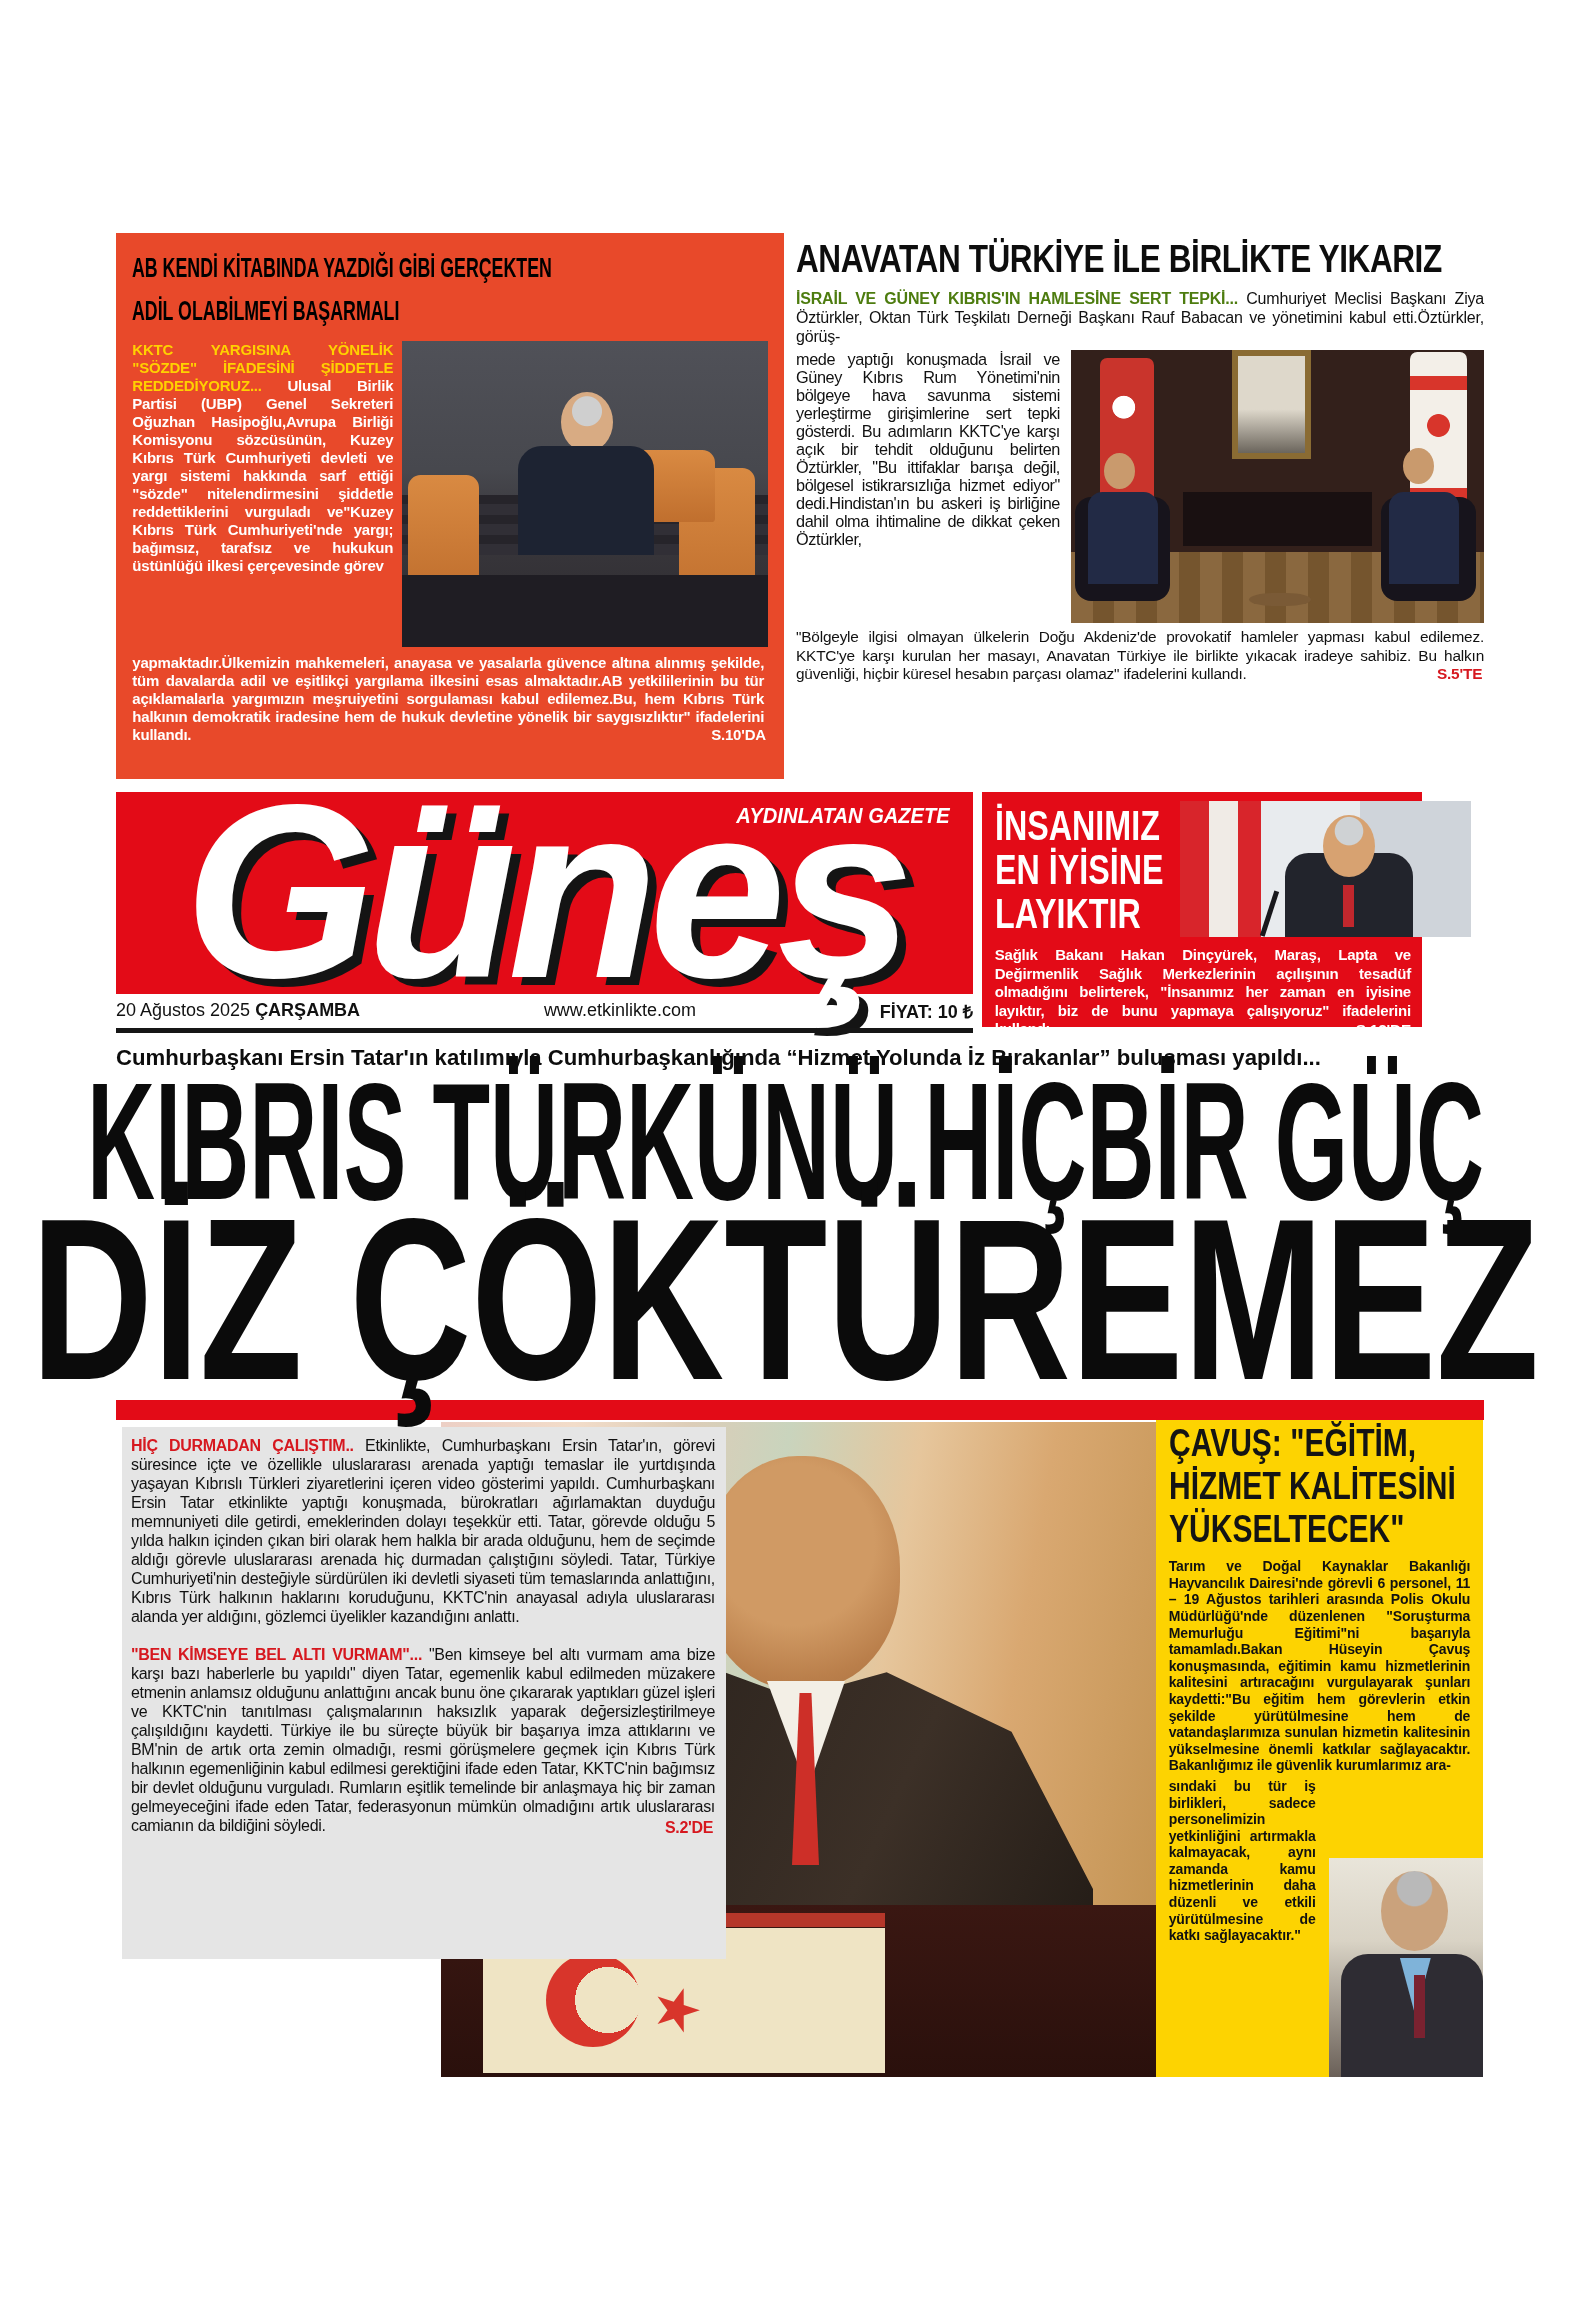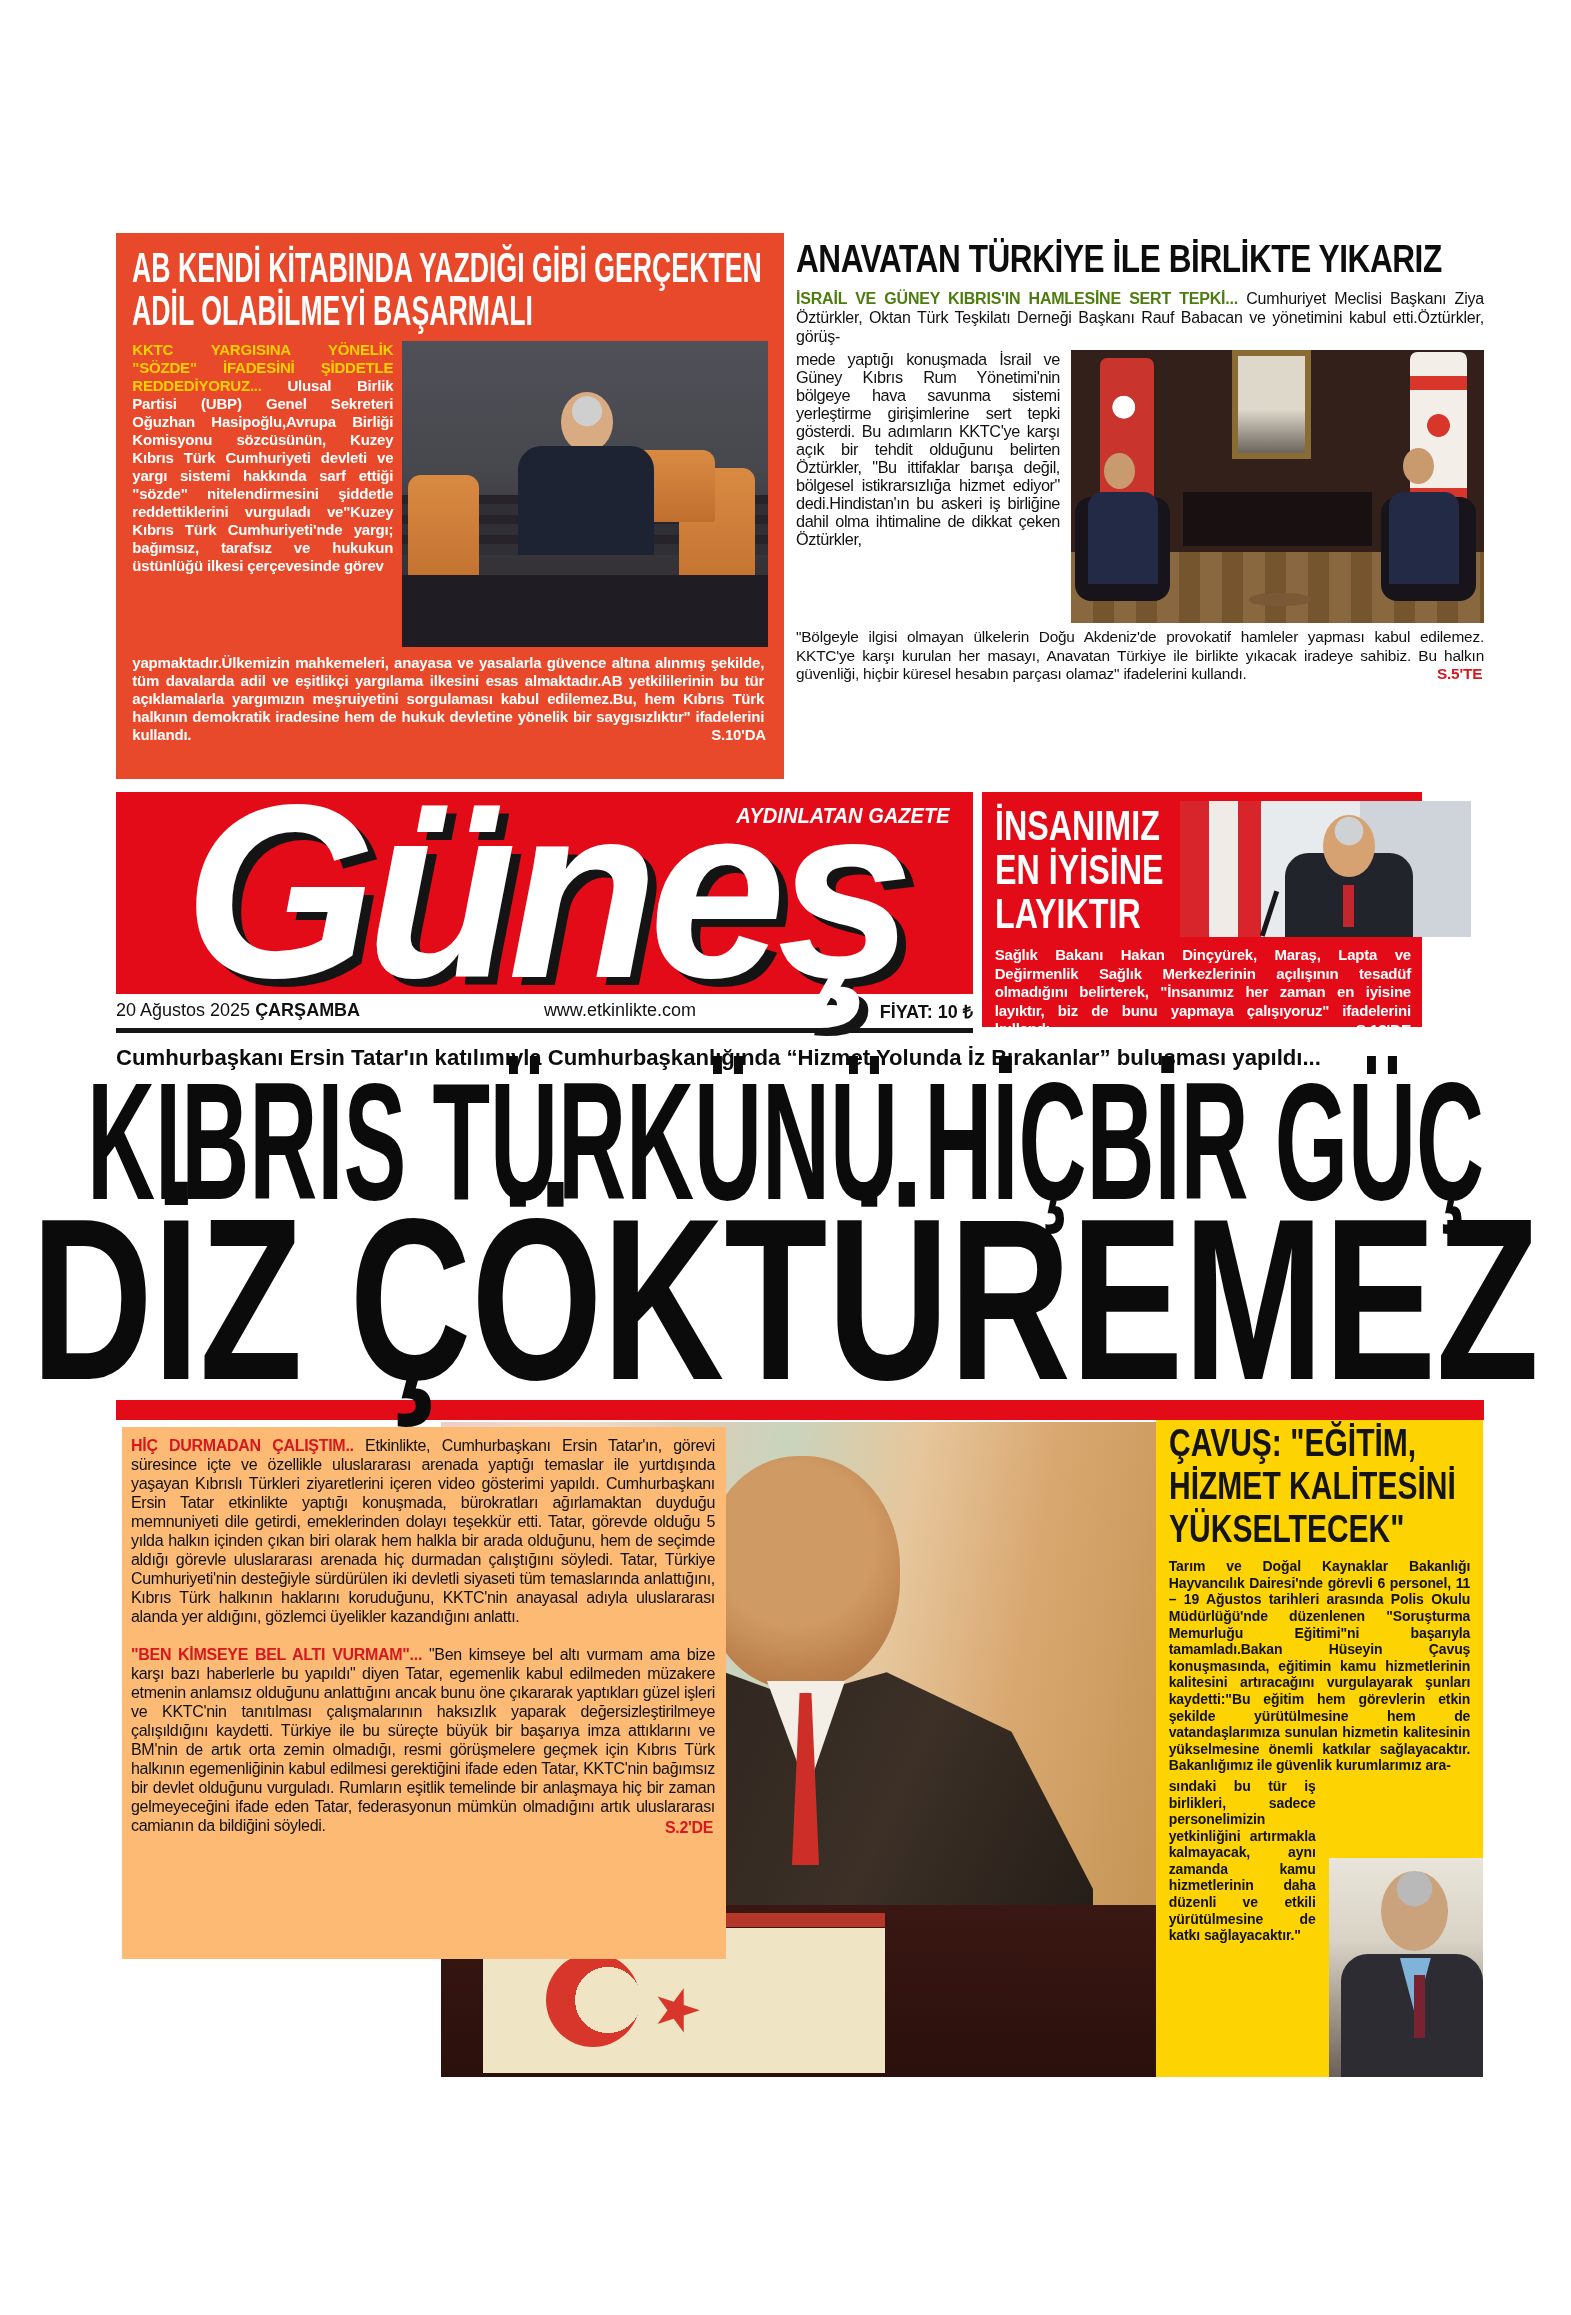--- a/index.html
+++ b/index.html
@@ -5,21 +5,21 @@
   html,body{margin:0;padding:0;}
   body{width:1571px;height:2316px;position:relative;background:#ffffff;
        font-family:"Liberation Sans",sans-serif;color:#111;overflow:hidden;}
   .abs{position:absolute;}
   .cx{display:inline-block;white-space:nowrap;transform-origin:0 50%;}
   .cxc{display:inline-block;white-space:nowrap;transform-origin:50% 50%;}
   .jtx{text-align:justify;}
   
   .box-orange{left:116px;top:233px;width:668px;height:546px;background:#e8492a;
               padding:12.7px 16.3px;box-sizing:border-box;}
-  .ol-head{line-height:43px;font-weight:bold;color:#ffffff;font-size:42px;}
+  .ol-head{line-height:43px;font-weight:bold;color:#000000;font-size:28px;}
   .ol-body{display:flex;gap:9px;margin-top:9px;height:306px;}
   .ol-col{width:261px;font-size:15px;font-weight:bold;line-height:18px;color:#fff;letter-spacing:-0.2px;}
   .ol-lead{color:#ffd100;}
   .ol-full{margin-top:7.2px;font-size:15px;font-weight:bold;line-height:18px;color:#fff;
            letter-spacing:-0.2px;position:relative;padding-right:3.6px;}
   .ref-white{position:absolute;right:1.8px;bottom:0;font-weight:bold;color:#fff;}
   
   .photo-parl{flex:1;position:relative;overflow:hidden;
      background:linear-gradient(180deg,#505158 0%,#47484e 42%,#3a383d 60%,#2c2a2e 100%);}
   .pp-band{position:absolute;left:0;right:0;height:60px;background:repeating-linear-gradient(180deg,#26242a 0 9px,#312f36 9px 20px);}
@@ -99,21 +99,21 @@
      clip-path:polygon(28% 0,72% 0,100% 100%,0 100%);}
   .pt-podium{position:absolute;left:0;bottom:0;width:100%;height:172px;
      background:linear-gradient(180deg,#3a1712 0%,#2a100c 100%);}
   .pt-redstrip{position:absolute;left:42px;bottom:150px;width:402px;height:14.5px;background:#b5372a;}
   .pt-plaque{position:absolute;left:42px;bottom:3.6px;width:402px;height:145px;background:#efe4c4;}
   .pt-crescent{position:absolute;left:63px;top:25px;width:94px;height:94px;border-radius:50%;
      background:radial-gradient(circle at 66% 50%,#efe4c4 0 33px,#d8352b 33px 100%);}
   .pt-star{position:absolute;left:168px;top:47px;color:#d8352b;font-size:58px;transform:rotate(18deg);}
   .pt-goldstar{position:absolute;left:7.2px;top:-23.5px;color:#d9a13b;font-size:42px;transform:rotate(-14deg);}
   
-  .story{left:122px;top:1427px;width:604px;height:532px;background:#fdba74;padding:9px 11px 7.2px 9px;
+  .story{left:122px;top:1427px;width:604px;height:532px;background:#e5e5e5;padding:9px 11px 7.2px 9px;
          box-sizing:border-box;font-size:16px;line-height:19px;letter-spacing:-0.3px;position:absolute;z-index:3;}
   .st-lead{color:#d6181f;font-weight:bold;}
   .st-gap{height:19px;}
   
   .box-cavus{left:1156px;top:1411px;width:327px;height:666px;background:#fdd301;padding:11px 12.7px;
              box-sizing:border-box;overflow:hidden;}
   .cv-head{line-height:43px;font-weight:bold;color:#141414;font-size:38px;}
   .cv-body{margin-top:7.2px;font-size:14px;font-weight:bold;line-height:16.6px;letter-spacing:-0.1px;}
   .cv-wrap{width:147px;}
   .photo-cavus{position:absolute;right:0;bottom:0;width:154px;height:219px;overflow:hidden;

